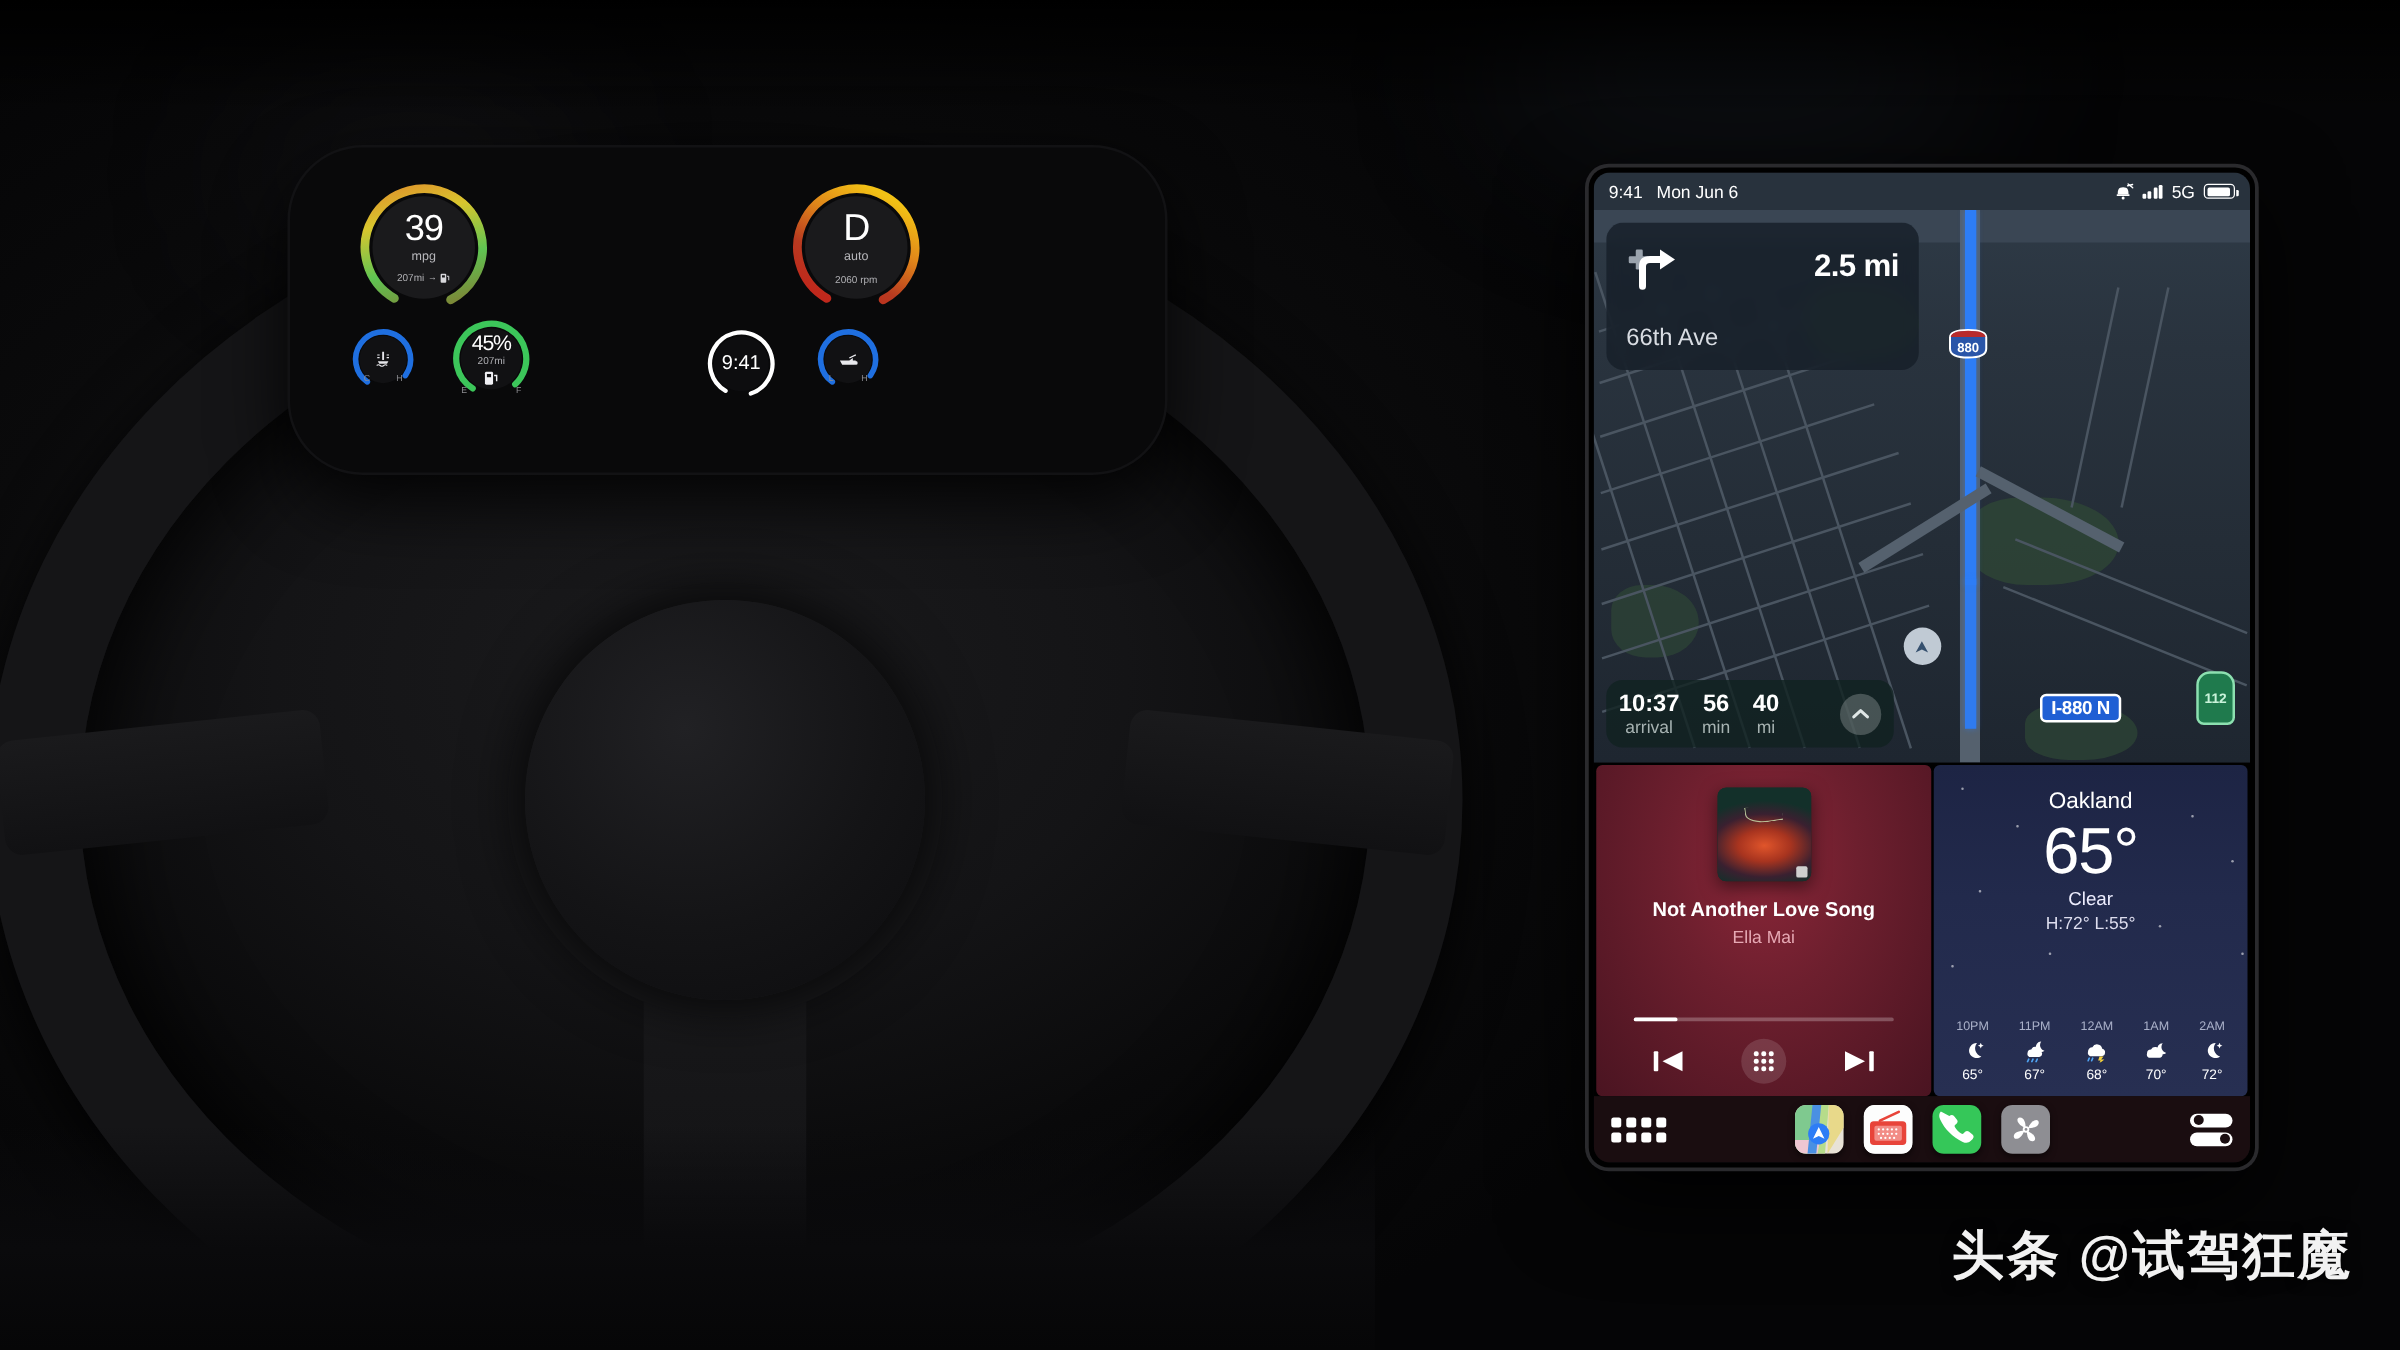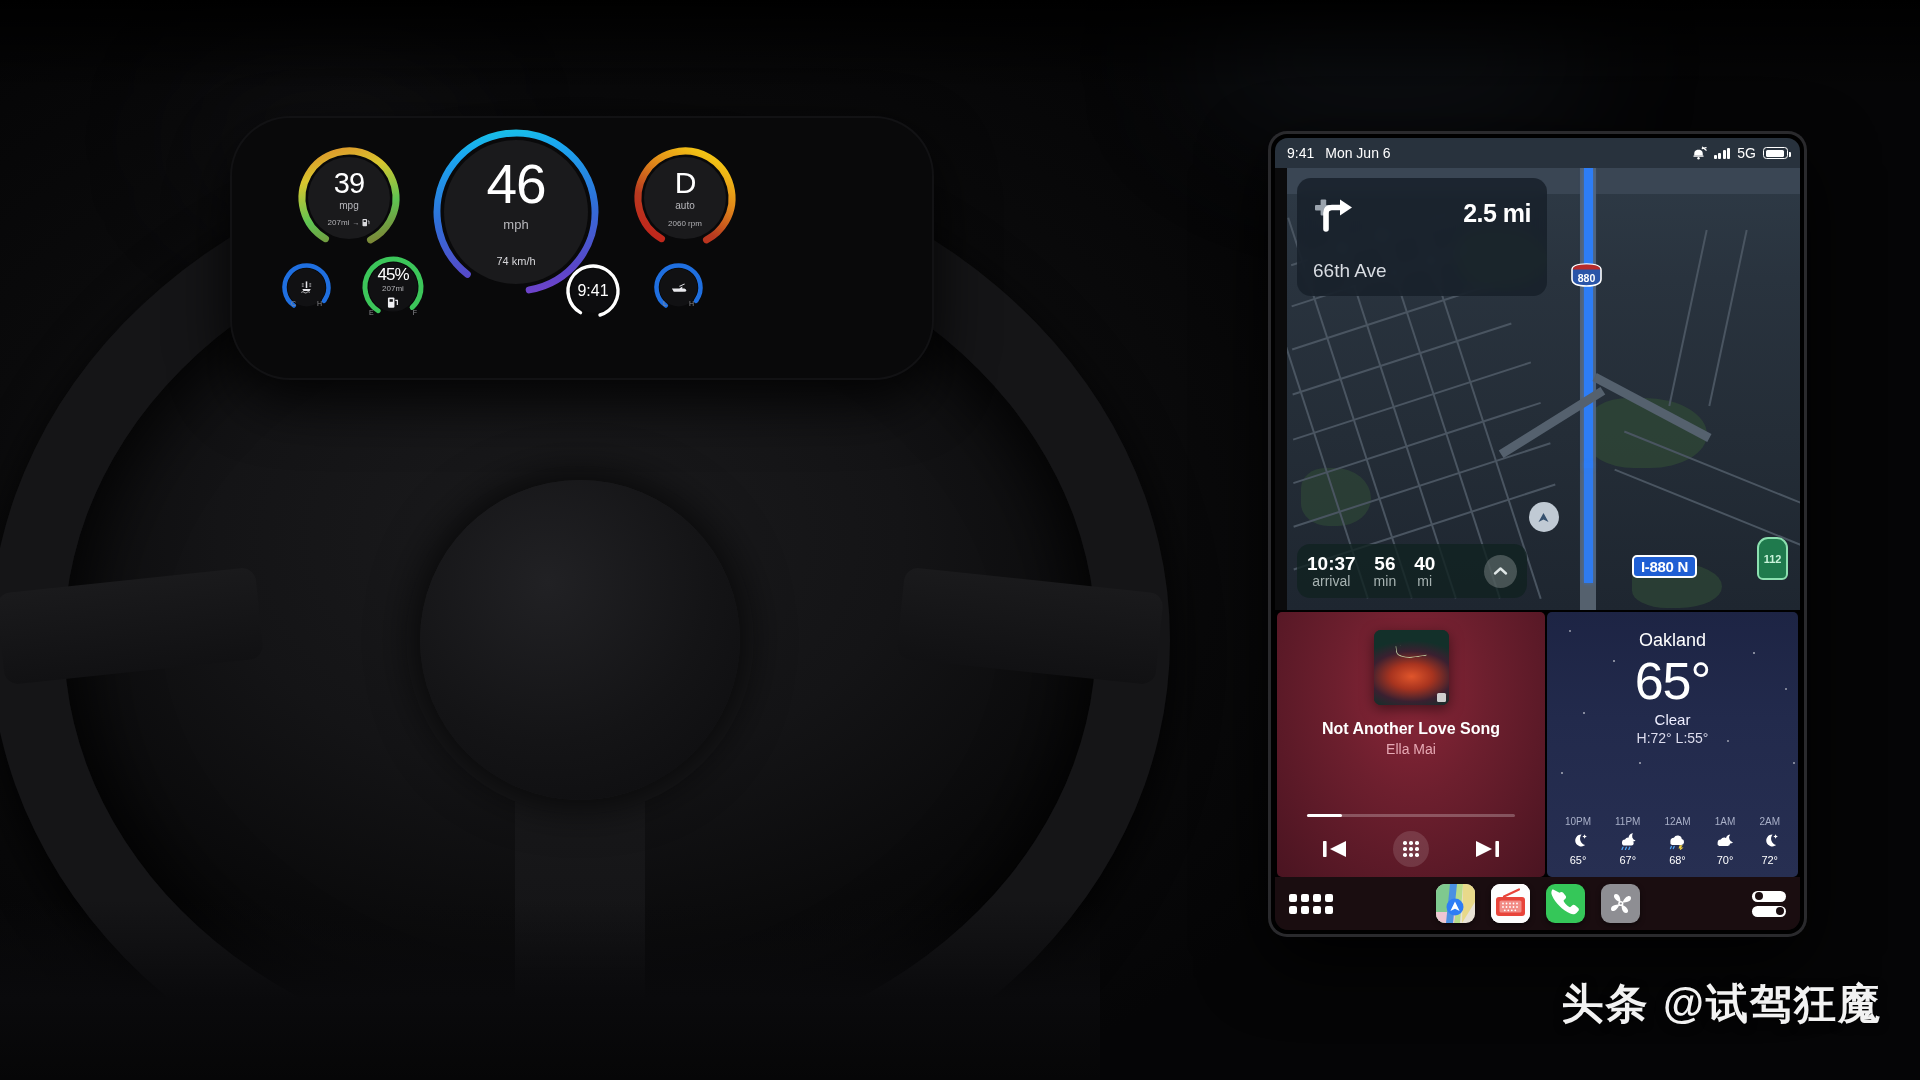--- a/index.html
+++ b/index.html
@@ -46,21 +46,21 @@
   .gauge { position:absolute; border-radius:50%; }
   .gauge .face { position:absolute; inset:0; border-radius:50%;
       display:flex; flex-direction:column; align-items:center; justify-content:center; }
   .ring { position:absolute; inset:0; border-radius:50%; }
 
   .g-val { font-weight:400; letter-spacing:-1px; line-height:1; }
   .g-unit { color:#b8b8bc; }
   .g-sub { color:#b0b0b4; }
 
   
-  #g-mpg { left:62px; top:25px; width:110px; height:110px; }
+  #g-mpg { left:52px; top:25px; width:110px; height:110px; }
   
   #g-speed { left:196px; top:6px; width:176px; height:176px; }
   
   #g-gear { left:398px; top:25px; width:110px; height:110px; }
   
   #g-temp { left:48px; top:143px; width:53px; height:53px; }
   #g-fuel { left:128px; top:136px; width:66px; height:66px; }
   #g-clock{ left:331px; top:143px; width:60px; height:60px; }
   #g-oil  { left:420px; top:143px; width:53px; height:53px; }
 
@@ -81,21 +81,21 @@
   #sb-right { display:flex; gap:7px; align-items:center; }
   .bars { display:flex; align-items:flex-end; gap:1.6px; height:11px; }
   .bars i { width:3px; background:#fff; border-radius:1px; display:block; }
   .batt { width:25px; height:12px; border:1.5px solid #fff; border-radius:3.5px; position:relative; }
   .batt:after { content:""; position:absolute; right:-3.5px; top:3.5px; width:2px; height:5px;
       background:#fff; border-radius:0 1px 1px 0; }
   .batt i { position:absolute; left:1.5px; top:1.5px; bottom:1.5px; width:18px; background:#fff; border-radius:1.5px; }
 
   
   #map { position:relative; flex:0 0 442px; overflow:hidden;
-      background:linear-gradient(180deg,#2e3a46 0%,#29333e 25%,#242d37 60%,#1e2630 100%);margin-left:12px; }
+      background:linear-gradient(180deg,#2e3a46 0%,#29333e 25%,#242d37 60%,#1e2630 100%); }
   .landmass { position:absolute; background:#36424f; }
   .green { position:absolute; background:#2e4636; border-radius:40% 60% 55% 45%; }
   .road { position:absolute; background:#55616e; }
   .road.thin { background:#4a5561; }
   .route { position:absolute; background:#2d7df6; box-shadow:0 0 5px rgba(45,125,246,0.55); }
 
   #nav-banner { position:absolute; left:10px; top:10px; width:250px; height:118px;
       background:rgba(22,30,40,0.82); border-radius:14px; backdrop-filter:blur(6px);
       padding:14px 16px; display:flex; flex-direction:column; justify-content:space-between; z-index:4; }
   #nav-top { display:flex; align-items:center; justify-content:space-between; }
@@ -228,40 +228,20 @@
           <span style="font-size:7px;color:#b0b0b4;">→</span>
           <svg width="8" height="9" viewBox="0 0 8 9">
             <rect x="0.5" y="1" width="4.5" height="7.2" rx="0.8" fill="#d8d8dc"></rect>
             <rect x="1.6" y="2.2" width="2.3" height="1.8" fill="#1a1a1c"></rect>
             <path d="M5.6 3 L7 3 L7 6.2" stroke="#d8d8dc" stroke-width="0.8" fill="none"></path>
           </svg>
         </div>
       </div>
     </div>
 
-    <div class="gauge" id="g-speed">
-      <svg class="ring" viewBox="0 0 176 176">
-        <defs>
-          <linearGradient id="spGrad" x1="0" y1="1" x2="1" y2="0">
-            <stop offset="0%" stop-color="#16e0d8"></stop>
-              <stop offset="22%" stop-color="#1aa7f0"></stop>
-            <stop offset="50%" stop-color="#2f6fd8"></stop>
-              <stop offset="78%" stop-color="#5a46c8"></stop>
-            <stop offset="100%" stop-color="#8e3fd0"></stop>
-          </linearGradient>
-        </defs>
-        <circle cx="88" cy="88" r="79" fill="none" stroke="url(#spGrad)" stroke-width="7" stroke-linecap="round" stroke-dasharray="430 497" transform="rotate(128 88 88)"></circle>
-        <circle cx="88" cy="88" r="72" fill="#1a1a1c"></circle>
-      </svg>
-      <div class="face">
-        <div class="g-val" style="font-size:55px;">46</div>
-        <div class="g-unit" style="font-size:13px;margin-top:5px;">mph</div>
-        <div class="g-sub" style="font-size:11px;margin-top:23px;color:#d6d6da;">74 km/h</div>
-      </div>
-    </div>
 
     <div class="gauge" id="g-gear">
       <svg class="ring" viewBox="0 0 110 110">
         <defs>
           <linearGradient id="rpmGrad" x1="0" y1="1" x2="1" y2="1">
             <stop offset="0%" stop-color="#f2c115"></stop>
               <stop offset="35%" stop-color="#e0861a"></stop>
             <stop offset="70%" stop-color="#b83a20"></stop>
               <stop offset="100%" stop-color="#c0281c"></stop>
           </linearGradient>

